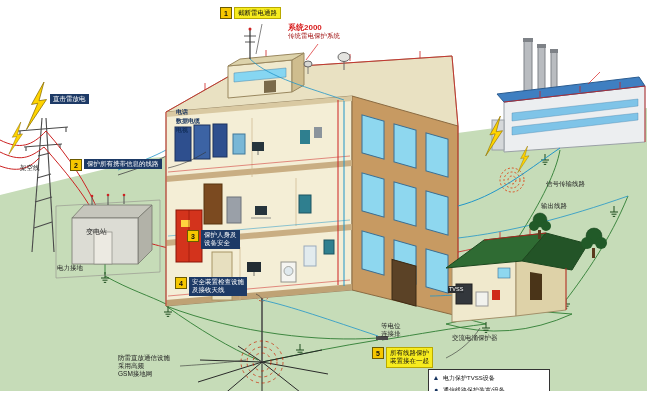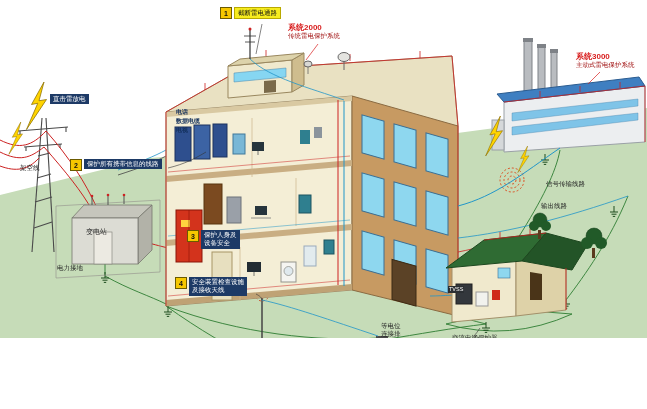--- a/index.html
+++ b/index.html
@@ -1,16 +1,16 @@
 <!DOCTYPE html>
 <html><head>
 <meta charset="utf-8">
 <style>
   html,body{margin:0;padding:0;background:#fff;}
-  #stage{position:relative;width:647px;height:338px;background:#fff;overflow:hidden;
+  #stage{position:relative;width:647px;height:391px;background:#fff;overflow:hidden;
          font-family:"Liberation Sans",sans-serif;}
   #scene{position:absolute;left:0;top:0;}
   .lbl{position:absolute;font-size:6.5px;color:#222;line-height:1.25;white-space:pre-line;}
   .navy{color:#13305c;font-weight:bold;}
   .callout{position:absolute;display:flex;align-items:flex-start;gap:2px;}
   .num{width:10px;height:10px;background:#f6c700;border:1px solid #6b5a00;color:#111;
        font-size:7px;font-weight:bold;display:flex;align-items:center;justify-content:center;
        flex:none;line-height:1;}
   .box-dark{background:#1d3a66;color:#fff;font-size:6.5px;padding:1px 3px;
             white-space:pre-line;line-height:1.3;}
@@ -305,24 +305,20 @@
   <g fill="none" stroke="#d81e1e" stroke-width="0.7">
     <path d="M318,44 L306,60"></path>
     <path d="M600,72 L588,84"></path>
   </g>
 </svg>
 
 <div class="sys" style="left:288px;top:23px;">
   <span class="sysname">系统2000</span>
   <span class="sysdesc">传统雷电保护系统</span>
 </div>
-<div class="sys" style="left:576px;top:52px;width:70px;">
-  <span class="sysname">系统3000</span>
-  <span class="sysdesc">主动式雷电保护系统</span>
-</div>
 
 <div class="callout" style="left:220px;top:7px;">
   <span class="num">1</span>
   <span class="box-yellow">截断雷电通路</span>
 </div>
 <div class="callout" style="left:50px;top:94px;">
   <span class="box-dark">直击雷放电</span>
 </div>
 <div class="callout" style="left:70px;top:159px;">
   <span class="num">2</span>

